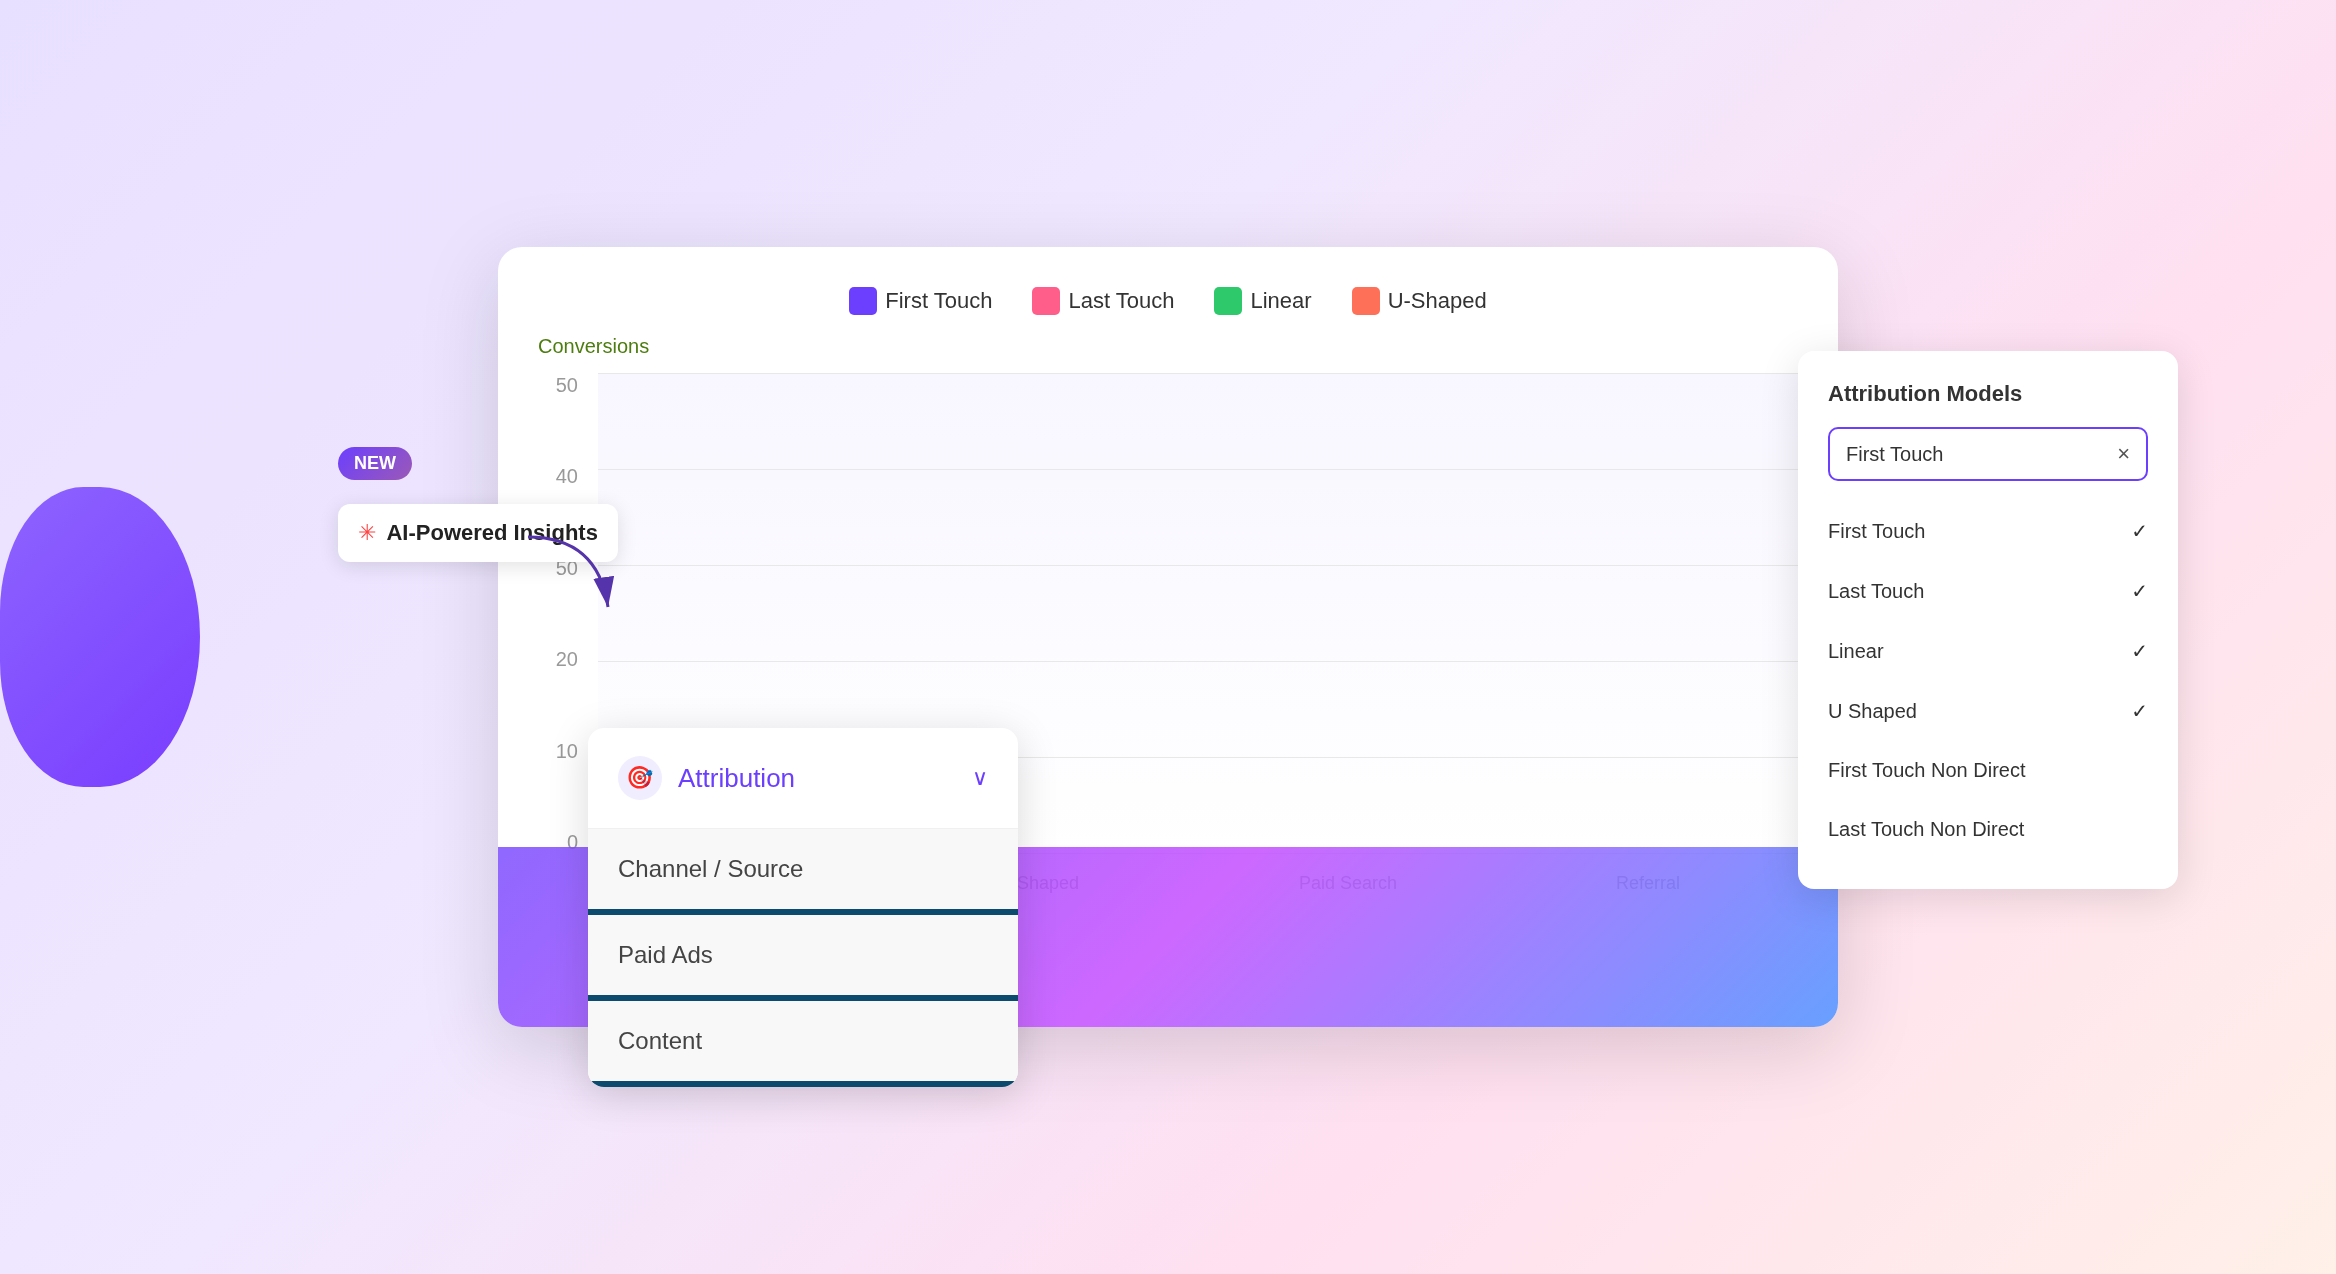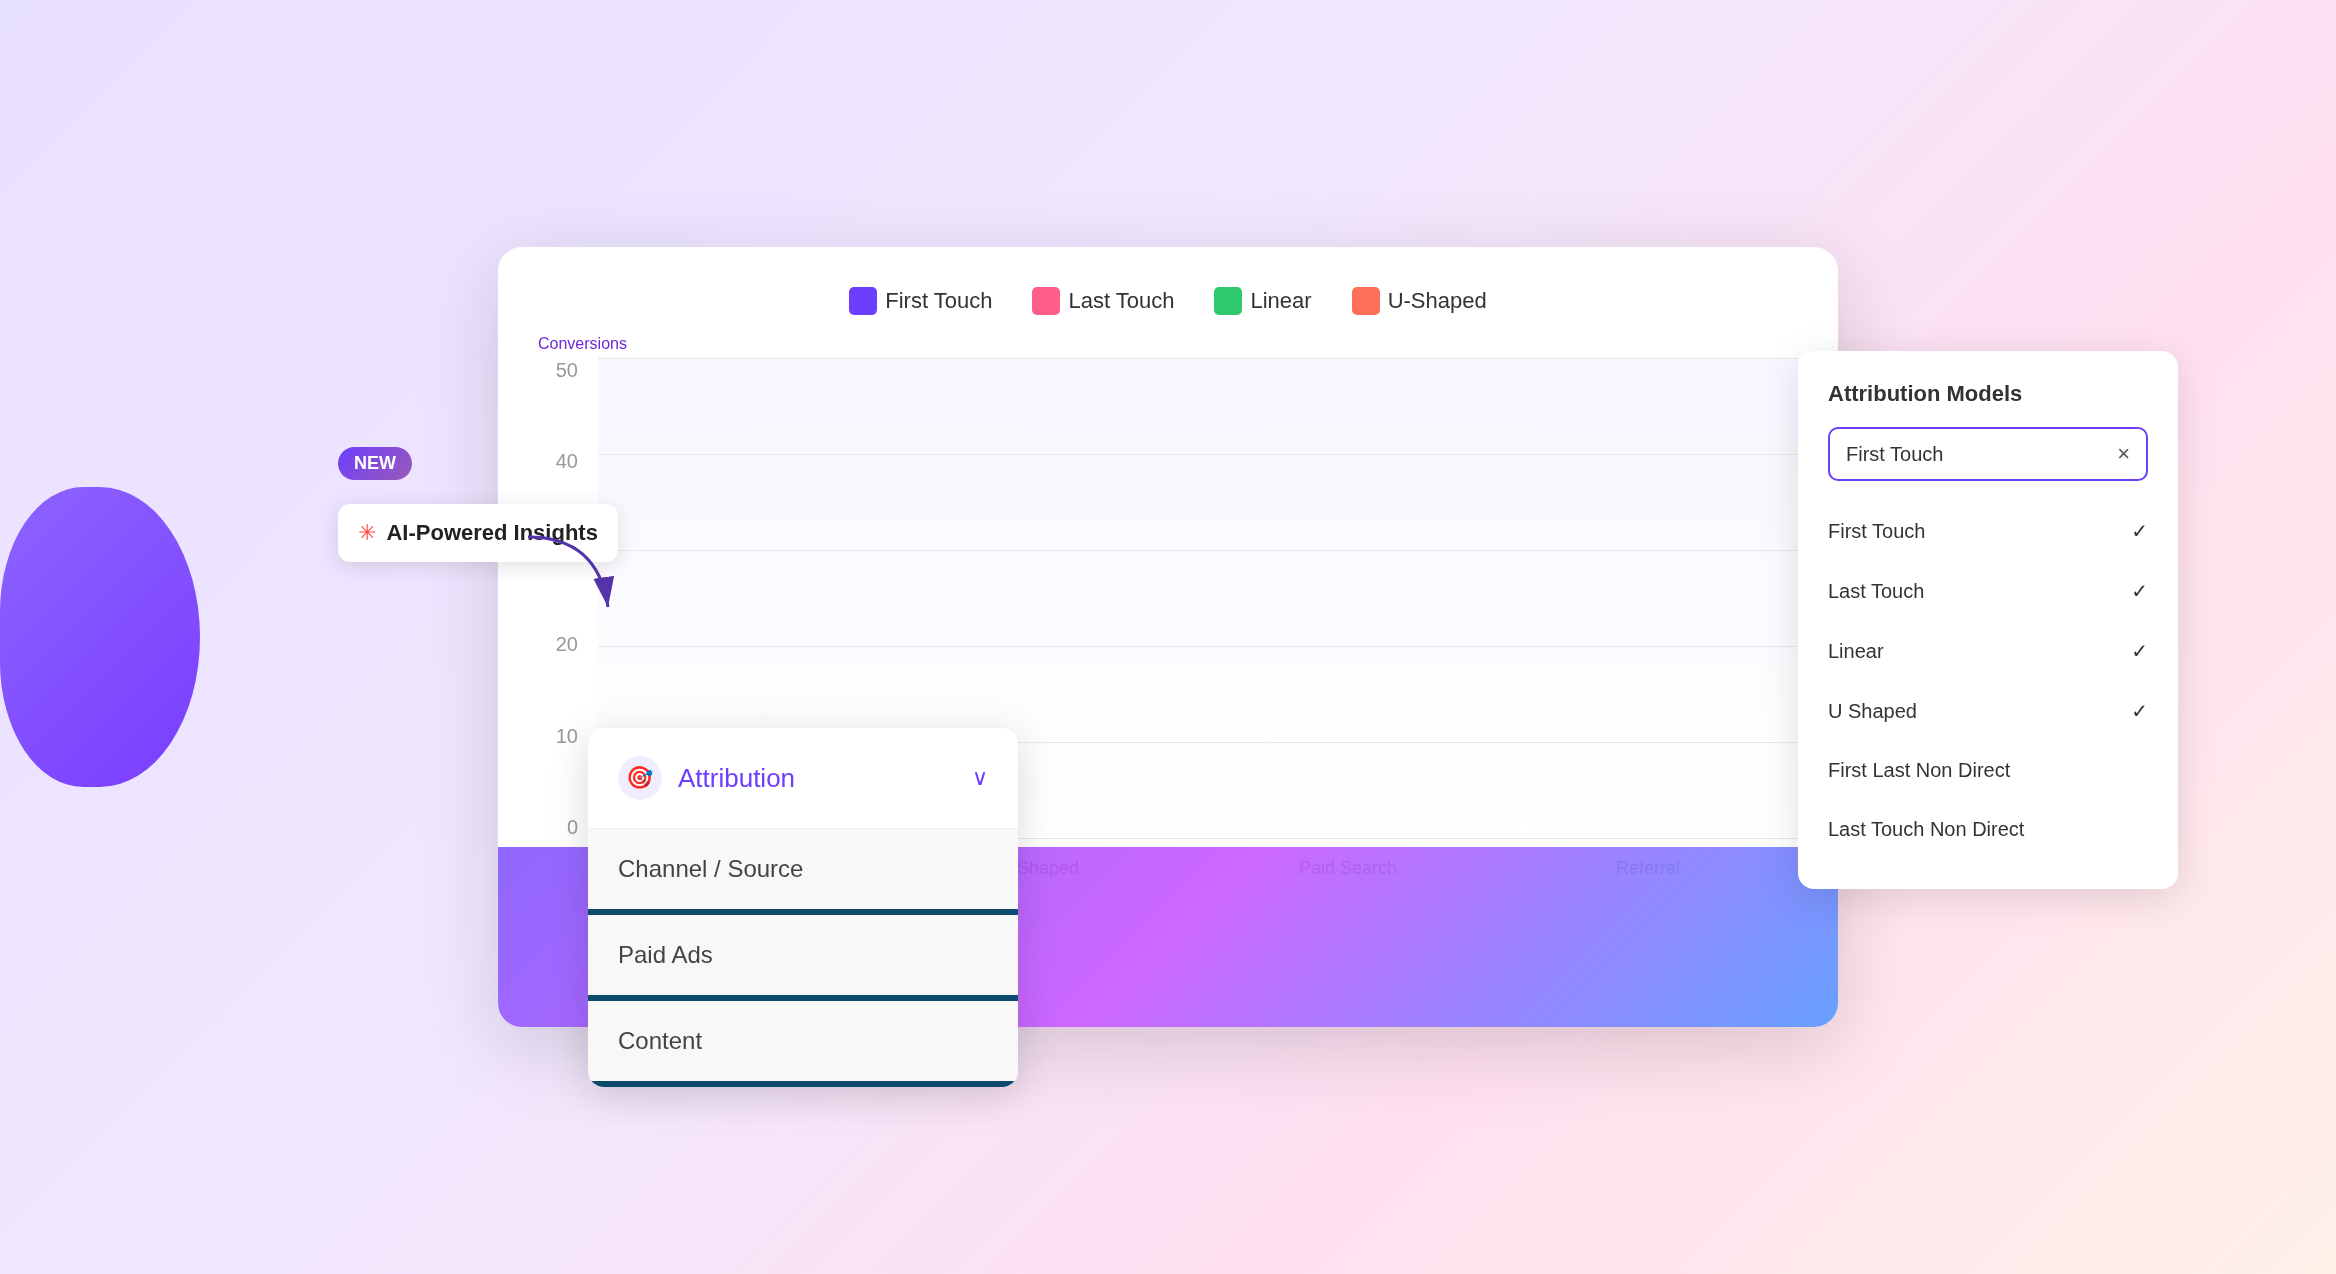--- a/index.html
+++ b/index.html
@@ -60,23 +60,23 @@
     }
 
     
     .chart-area {
       position: relative;
       width: 100%;
       height: 580px;
     }
 
     .chart-label {
-      font-size: 16px;
-      color: #6d28d9;
-      margin-bottom: 6px;
+      font-size: 20px;
+      color: #4d7c0f;
+      margin-bottom: 16px;
     }
 
     .chart-wrapper {
       position: relative;
       width: 100%;
       height: 540px;
     }
 
     .y-axis {
       position: absolute;
@@ -457,21 +457,21 @@
   </div>
         <div class="panel-item">
     <span>Linear</span>
     <span class="check-icon">✓</span>
   </div>
         <div class="panel-item">
     <span>U Shaped</span>
     <span class="check-icon">✓</span>
   </div>
         <div class="panel-item">
-    <span>First Last Non Direct</span>
+    <span>First Touch Non Direct</span>
 
   </div>
         <div class="panel-item">
     <span>Last Touch Non Direct</span>
 
   </div>
       </div>
   </div>
 
 </div>

